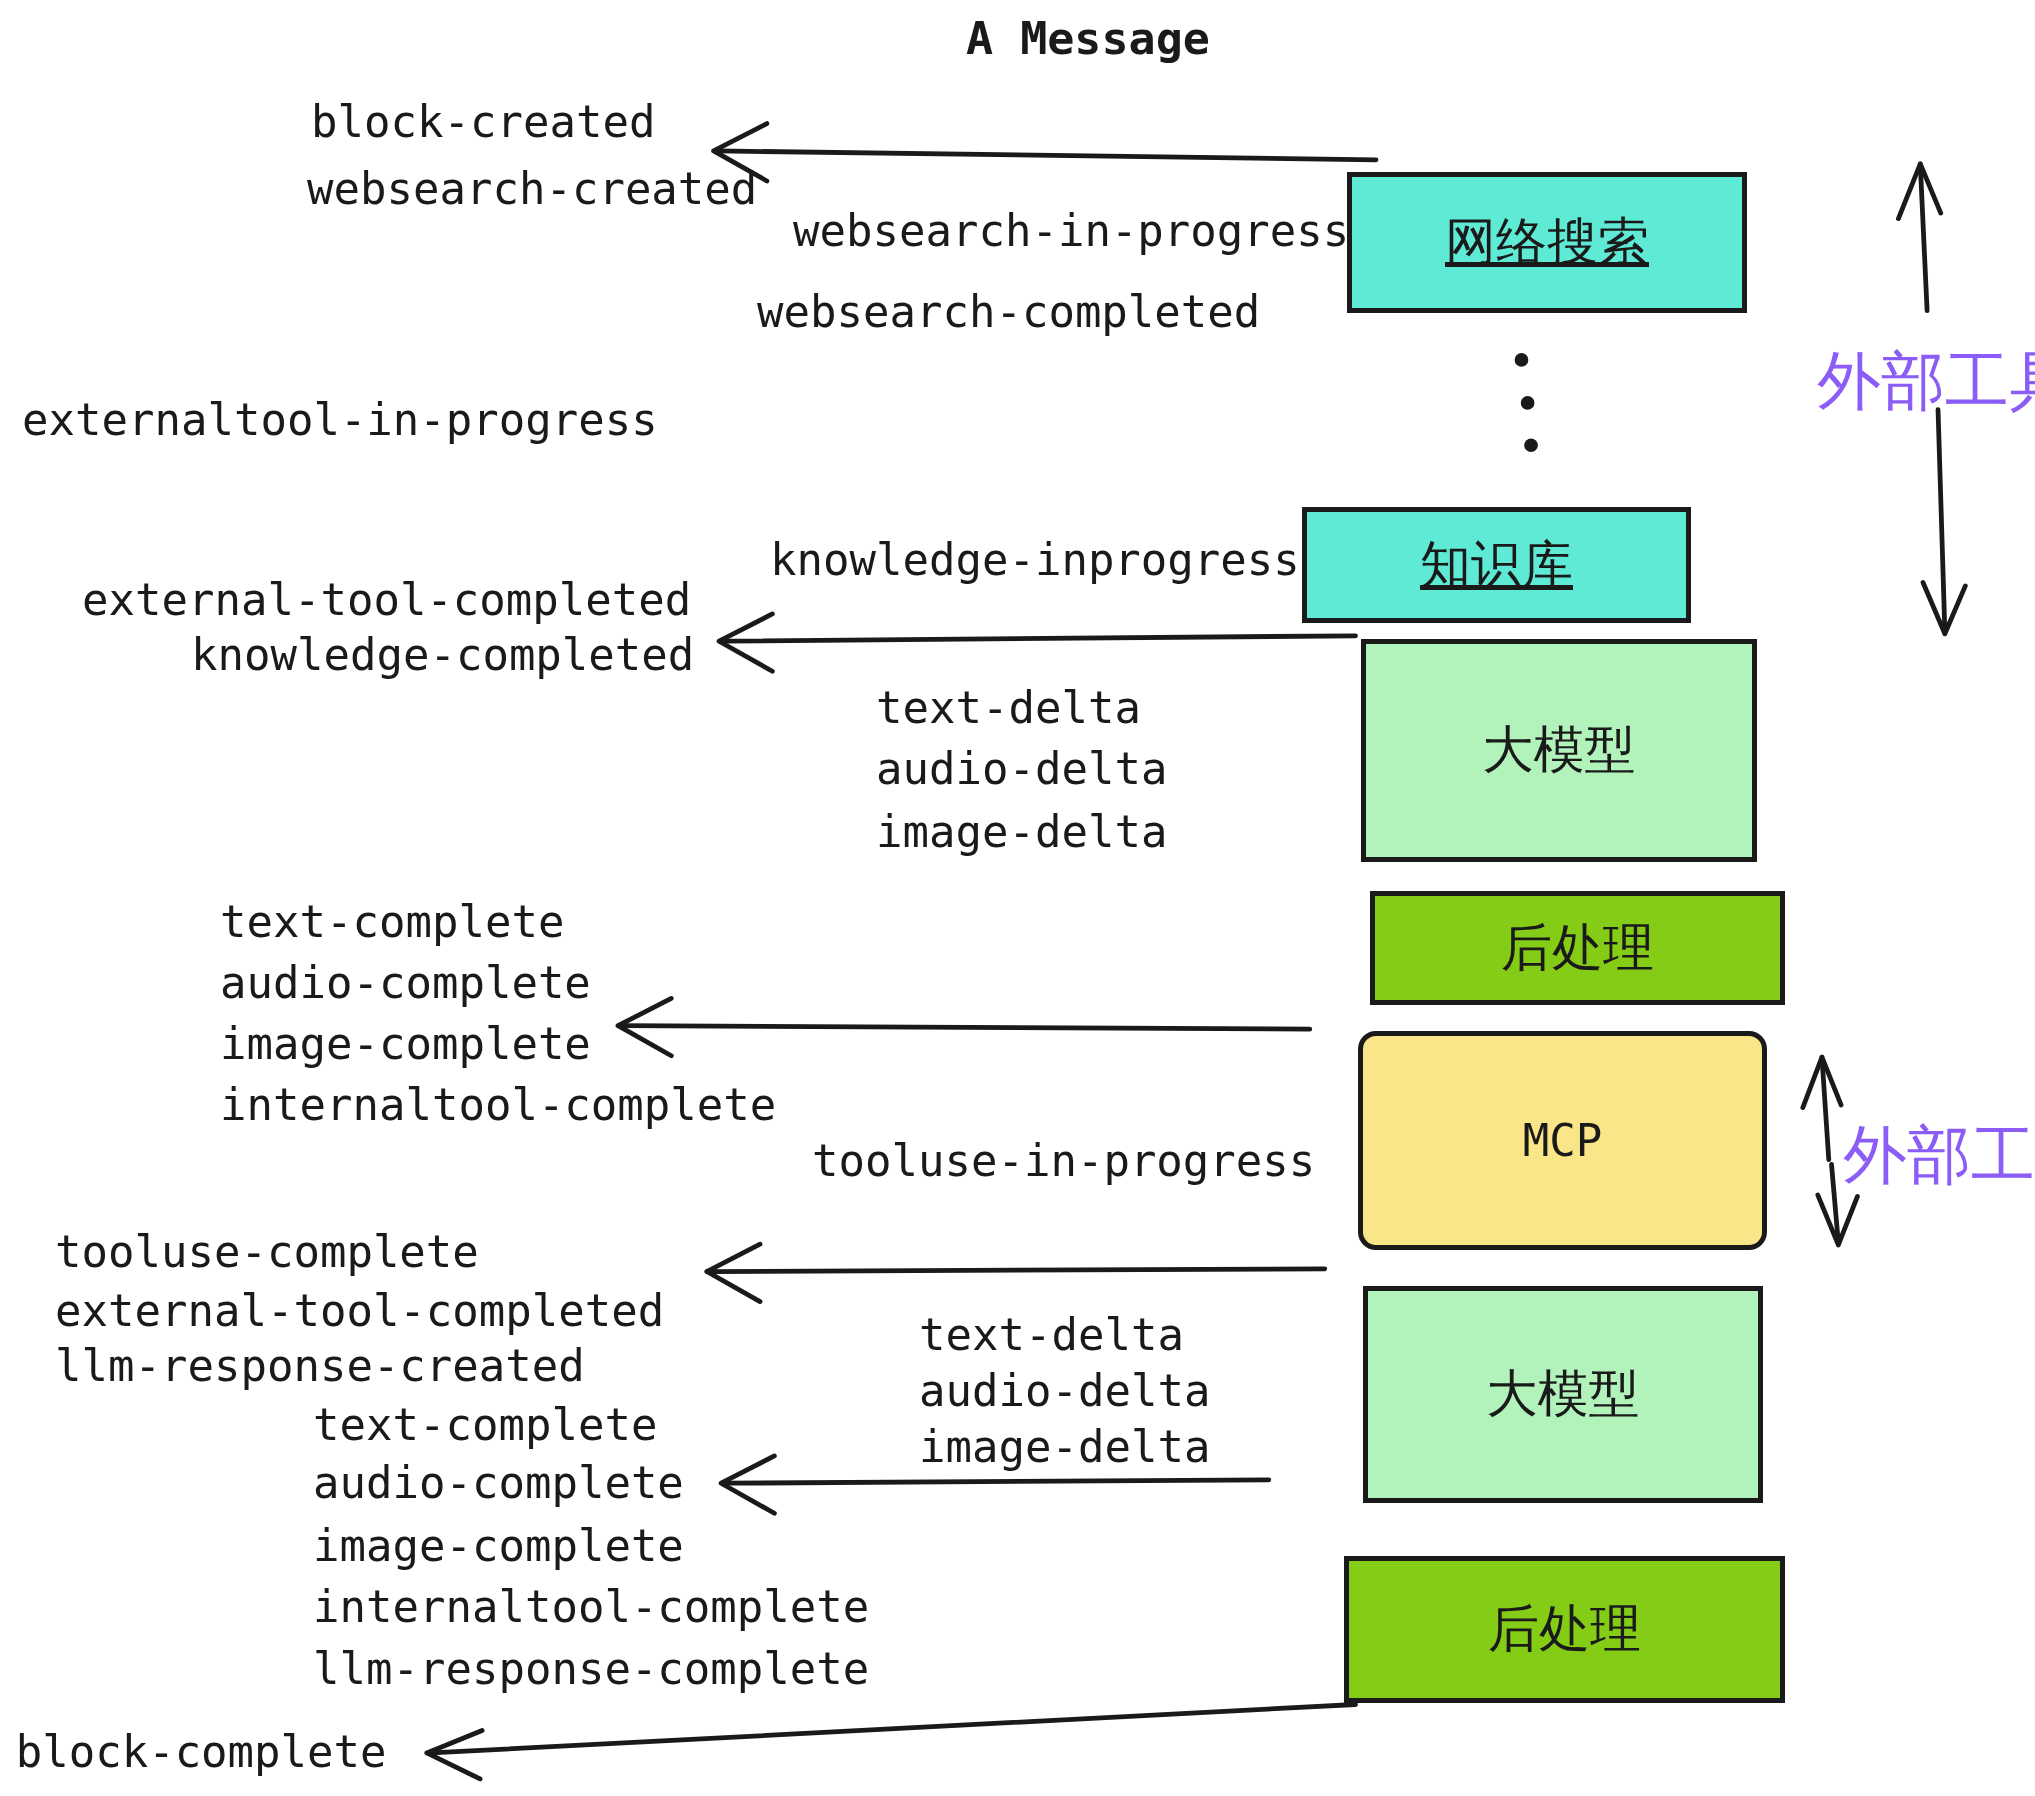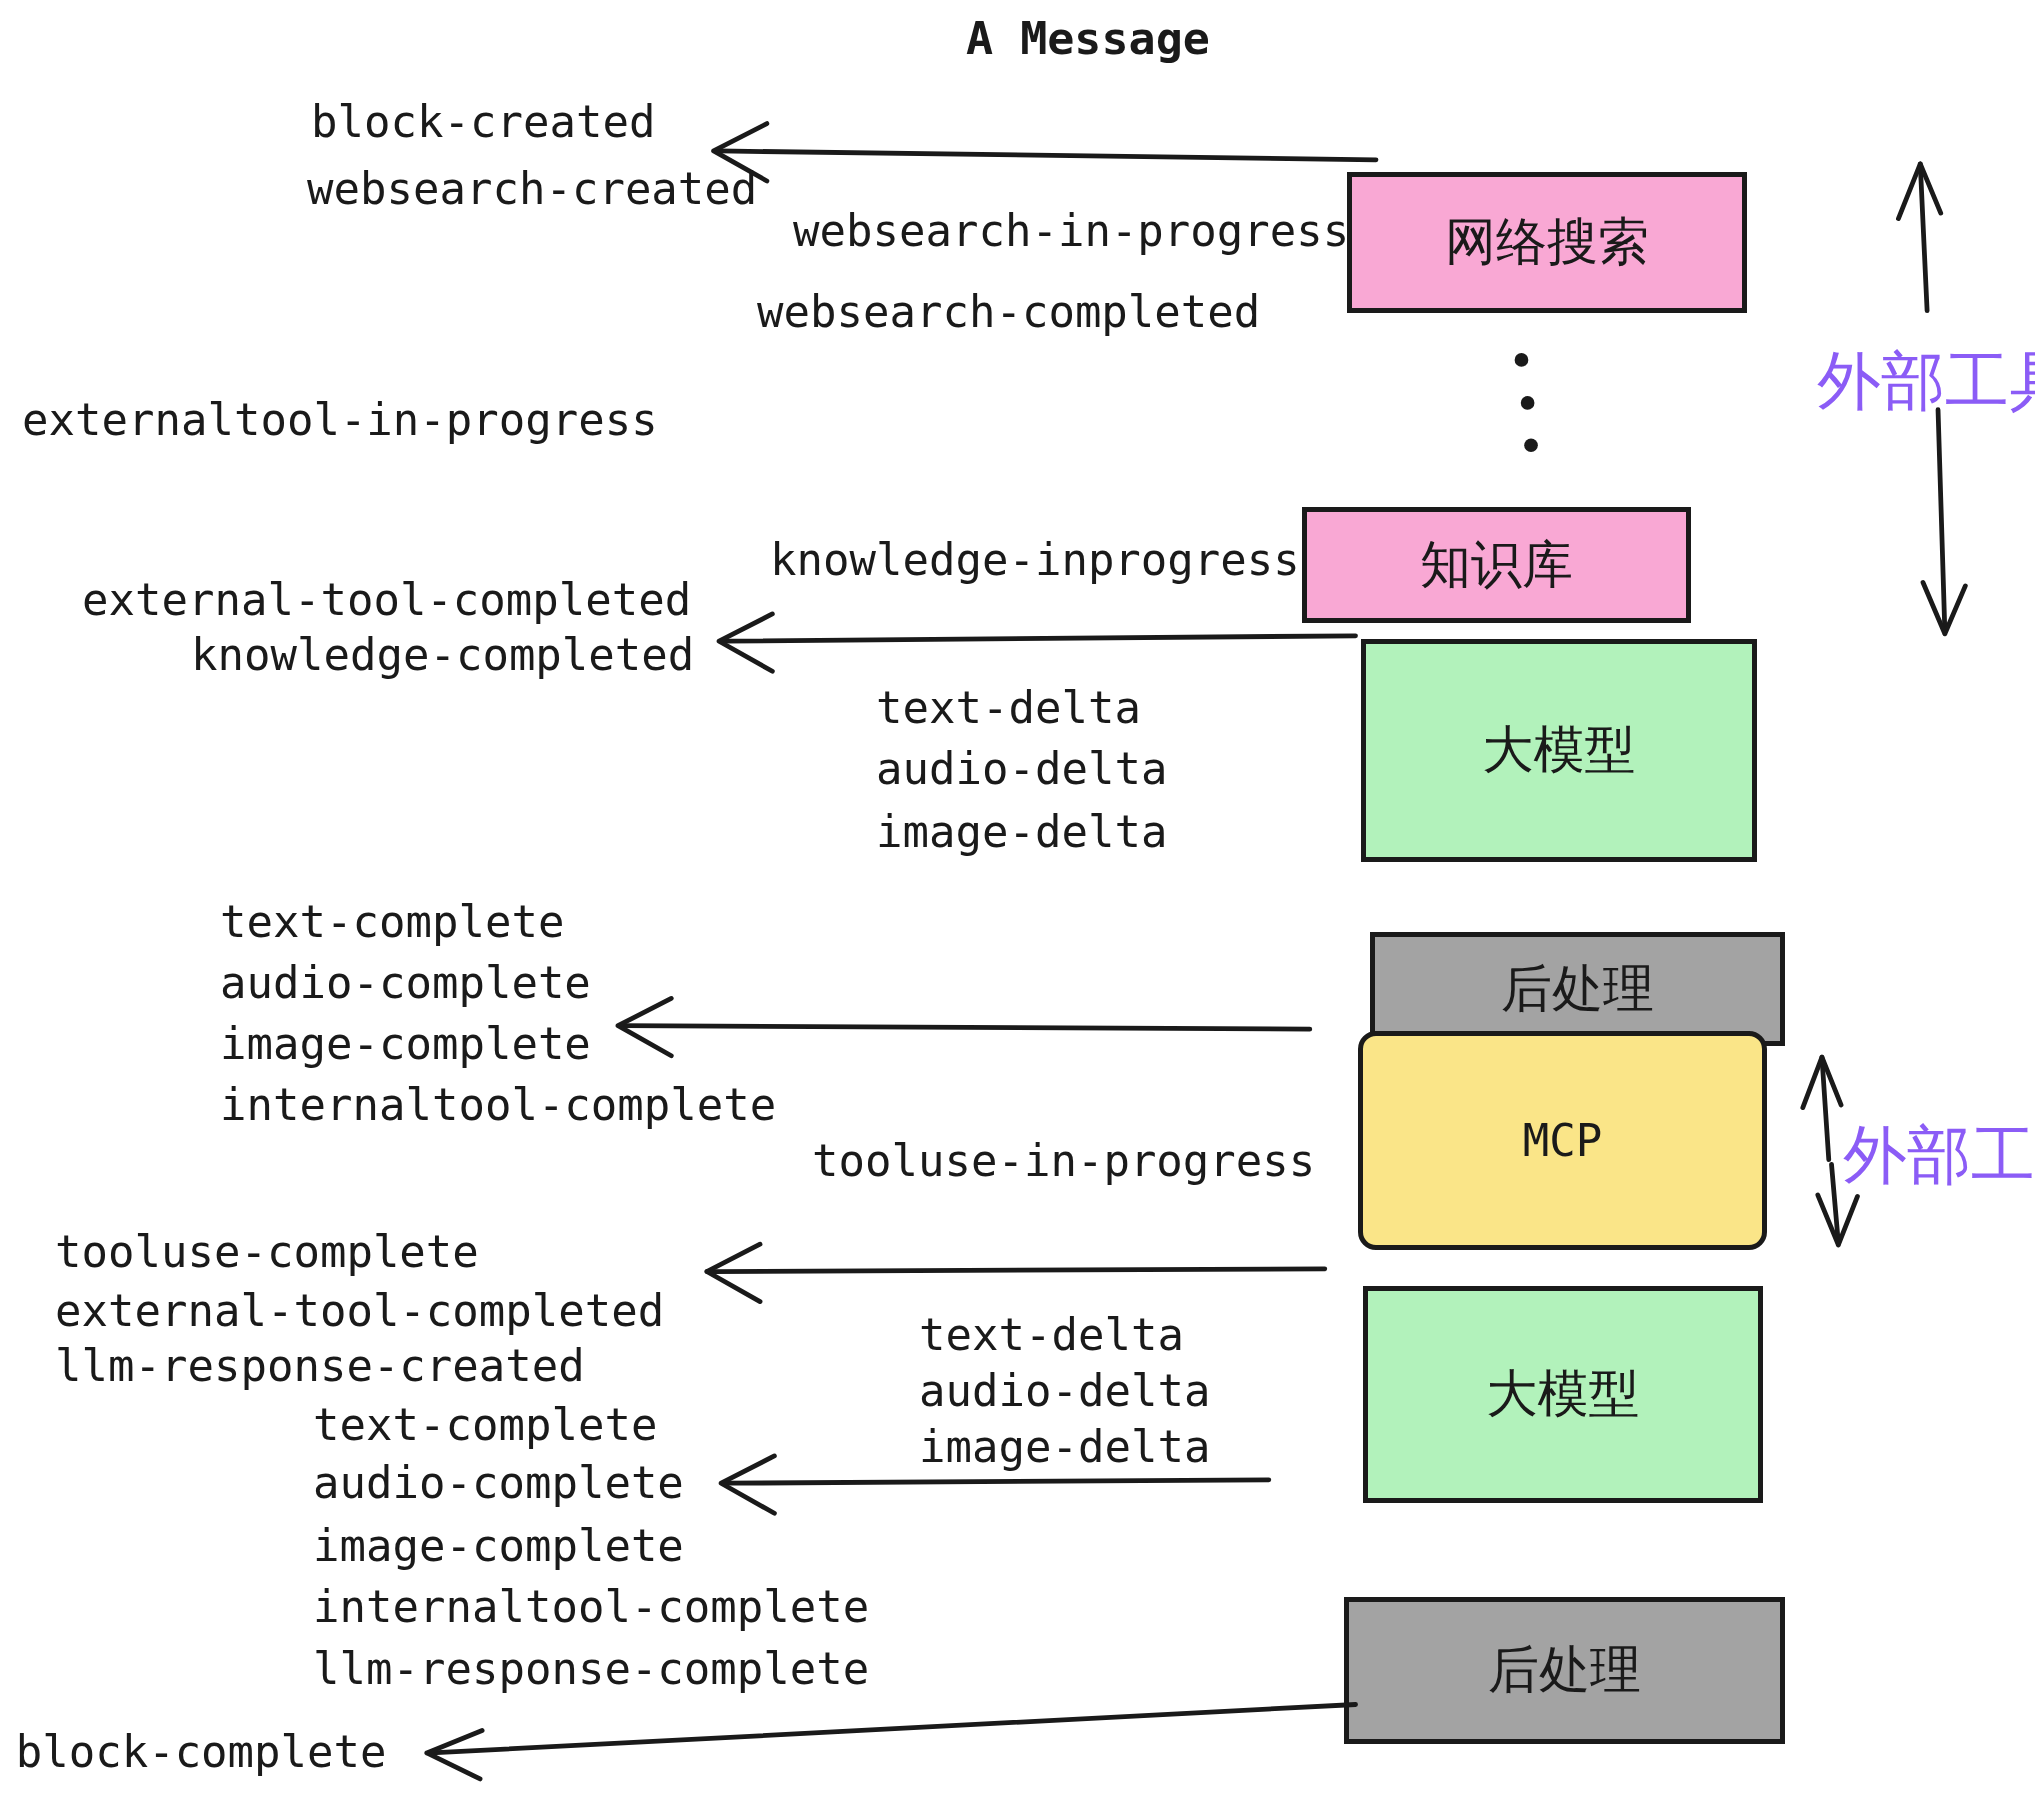--- a/index.html
+++ b/index.html
@@ -14,24 +14,24 @@
   .title{
     position:absolute;font:bold 45px/1.1 "DejaVu Sans Mono", monospace;
     color:#1a1a1a;white-space:nowrap;
   }
   .box{
     position:absolute;box-sizing:border-box;border:5.5px solid #1a1a1a;
     display:flex;align-items:center;justify-content:center;
     font-family:"DejaVu Sans", sans-serif;font-size:51px;color:#1a1a1a;
     white-space:nowrap;
   }
-  .box.pink{background:#f9a8d4;}
+  .box.pink{background:#5eead4;text-decoration:underline;}
   .box.green{background:#b2f2bb;}
   .box.yellow{background:#fae588;}
-  .box.white{background:#a3a3a3;margin-top:41px;}
+  .box.white{background:#84cc16;}
   .box.mono-label{font-family:"DejaVu Sans Mono", monospace;font-size:44px;}
   .side{
     position:absolute;font-family:"DejaVu Sans", sans-serif;font-size:64px;
     color:#8b5cf6;white-space:nowrap;
   }
   svg.overlay{position:absolute;left:0;top:0;pointer-events:none;}
   .stroke{stroke:#1a1a1a;stroke-width:7;fill:none;stroke-linecap:round;}
   .dot{fill:#1a1a1a;}
 </style>
 </head>

